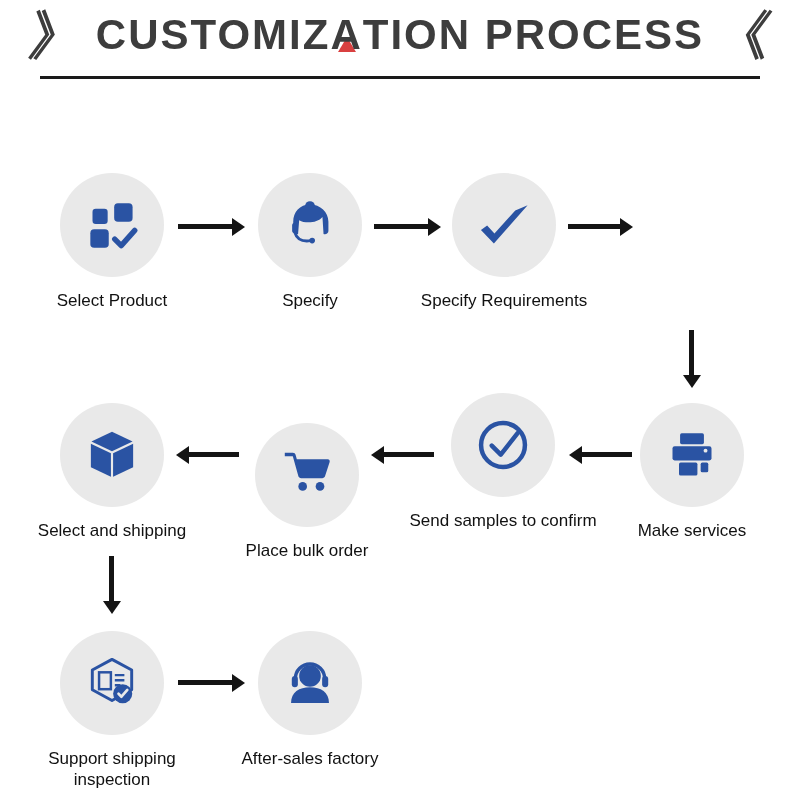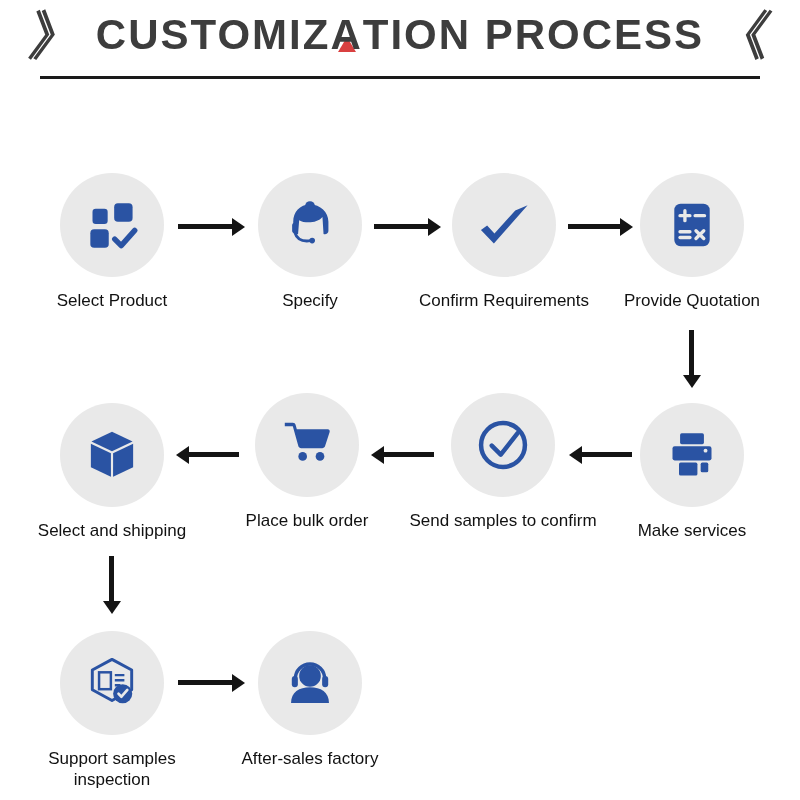--- a/index.html
+++ b/index.html
@@ -112,40 +112,23 @@
     </div>
     <div class="label">Specify</div>
   </div>
 
   <div class="step" style="left:404px;top:173px;">
     <div class="circle">
       <svg width="54" height="54" viewBox="0 0 48 48" fill="currentColor">
         <path d="M3.5 28.5 L15 40.5 L45 6.5 L34 11 L15.5 31.5 L9 24.5 Z"></path>
       </svg>
     </div>
-    <div class="label">Confirm Requirements</div>
-  </div>
-
-  <div class="step" style="left:592px;top:173px;">
-    <div class="circle">
-      <svg width="50" height="50" viewBox="0 0 48 48" fill="currentColor">
-        <rect x="7" y="3.5" width="34" height="41" rx="6"></rect>
-        <g style="stroke:var(--circle-bg)" stroke-width="3.2" stroke-linecap="round" fill="none">
-          <path d="M12.5 15 h9.5"></path>
-            <path d="M17.2 10.2 v9.6"></path>
-          <path d="M27 15 h9"></path>
-          <path d="M12.5 30.5 h9.5"></path>
-            <path d="M12.5 36 h9.5"></path>
-          <path d="M27.8 29.5 l7.5 7.5"></path>
-            <path d="M35.3 29.5 l-7.5 7.5"></path>
-        </g>
-      </svg>
-    </div>
-    <div class="label">Provide Quotation</div>
-  </div>
+    <div class="label">Specify Requirements</div>
+  </div>
+
 
   <div class="step" style="left:592px;top:403px;">
     <div class="circle">
       <svg width="52" height="52" viewBox="0 0 48 48" fill="currentColor">
         <rect x="13" y="4" width="22" height="10" rx="1.5"></rect>
         <rect x="6" y="16" width="36" height="13" rx="2"></rect>
         <circle cx="36.5" cy="20" r="1.8" style="fill:var(--circle-bg)"></circle>
         <rect x="12" y="31" width="17" height="12" rx="1.5"></rect>
         <rect x="32" y="31" width="7" height="9" rx="1.5"></rect>
       </svg>
@@ -156,21 +139,21 @@
   <div class="step" style="left:403px;top:393px;">
     <div class="circle">
       <svg width="54" height="54" viewBox="0 0 48 48" fill="none" stroke="currentColor">
         <circle cx="24" cy="24" r="19.5" stroke-width="4"></circle>
         <path d="M14 24.5 l8 8 L37 13.5" stroke-width="4" stroke-linecap="round" stroke-linejoin="round"></path>
       </svg>
     </div>
     <div class="label">Send samples to confirm</div>
   </div>
 
-  <div class="step" style="left:207px;top:393px;">
+  <div class="step" style="left:207px;top:423px;">
     <div class="circle">
       <svg width="52" height="52" viewBox="0 0 48 48" fill="currentColor">
         <path d="M3.5 3.5 L11 3.5 C12.2 3.5 13.2 4.3 13.5 5.5 L14.6 9.5 L43.2 9.5 C44.4 9.5 45.3 10.7 44.9 11.9 L40.7 24.9 C40.3 26.1 39.2 26.9 38 26.9 L18.6 26.9 C17.4 26.9 16.3 26.1 16 24.9 L10.9 6.8 L3.5 6.8 Z"></path>
         <circle cx="20" cy="34.5" r="4"></circle>
         <circle cx="36" cy="34.5" r="4"></circle>
       </svg>
     </div>
     <div class="label">Place bulk order</div>
   </div>
 
@@ -188,21 +171,21 @@
   <div class="step narrow" style="left:12px;top:631px;">
     <div class="circle">
       <svg width="54" height="54" viewBox="0 0 48 48" fill="currentColor">
         <path d="M24 3 L41.5 12.5 V30 L24 39.5 L6.5 30 V12.5 Z" fill="none" stroke="currentColor" stroke-width="2.6" stroke-linejoin="round"></path>
         <rect x="12.5" y="14.5" width="10.5" height="15" fill="none" stroke="currentColor" stroke-width="2.2"></rect>
         <path d="M26.5 17 h8.5 M26.5 21.5 h8.5 M26.5 26 h5" fill="none" stroke="currentColor" stroke-width="2.2"></path>
         <circle cx="33.5" cy="33.5" r="8.5"></circle>
         <path d="M29.8 33.6 l2.6 2.6 l5.2 -6" fill="none" style="stroke:var(--circle-bg)" stroke-width="2.4" stroke-linecap="round" stroke-linejoin="round"></path>
       </svg>
     </div>
-    <div class="label">Support samples inspection</div>
+    <div class="label">Support shipping inspection</div>
   </div>
 
   <div class="step" style="left:210px;top:631px;">
     <div class="circle">
       <svg width="52" height="52" viewBox="0 0 48 48" fill="currentColor">
         <circle cx="24" cy="17.5" r="10"></circle>
         <path d="M6.5 42.5 C6.5 32.5 14 28 24 28 C34 28 41.5 32.5 41.5 42.5 Z"></path>
         <path d="M10.5 20 A13.5 13.5 0 0 1 37.5 20" fill="none" stroke="currentColor" stroke-width="3.2"></path>
         <rect x="7.2" y="17.5" width="5.6" height="10.5" rx="2.8"></rect>
         <rect x="35.2" y="17.5" width="5.6" height="10.5" rx="2.8"></rect>

